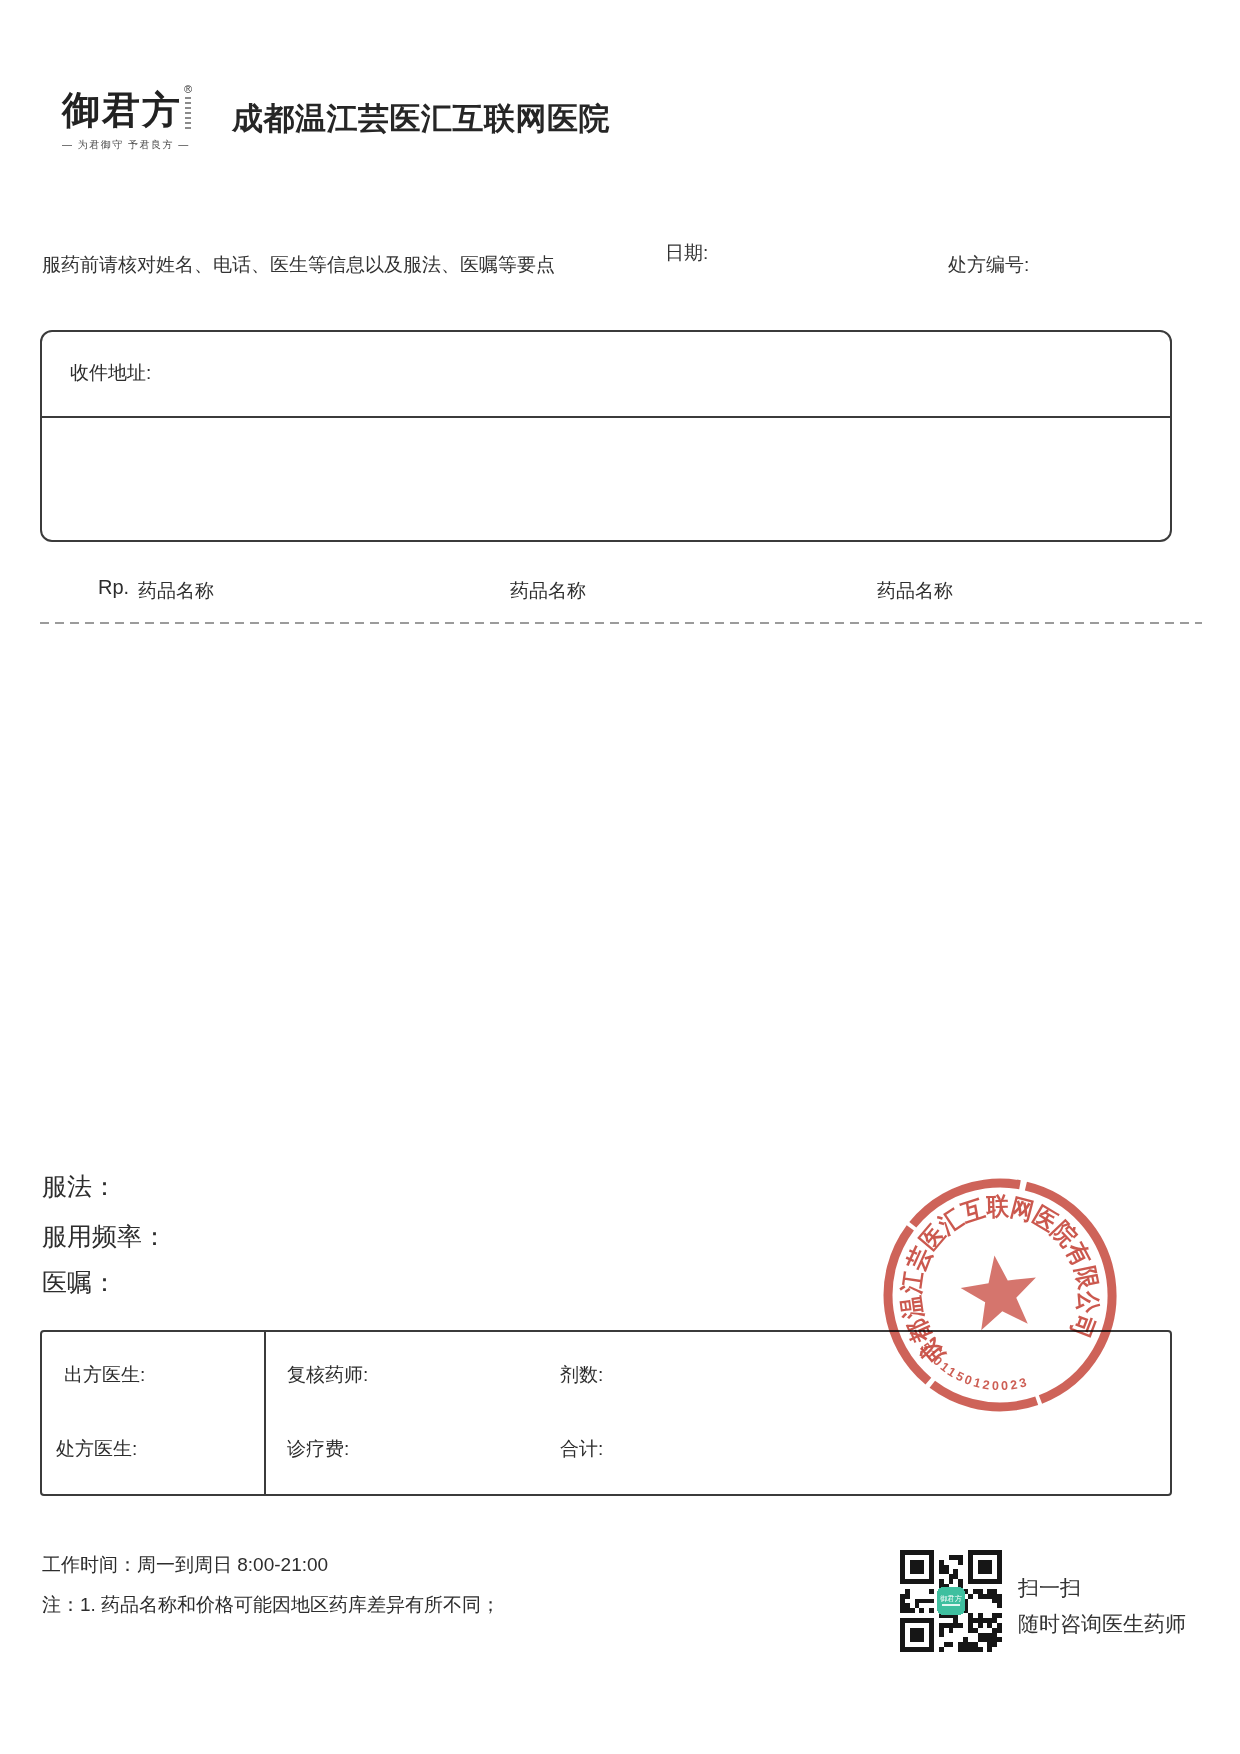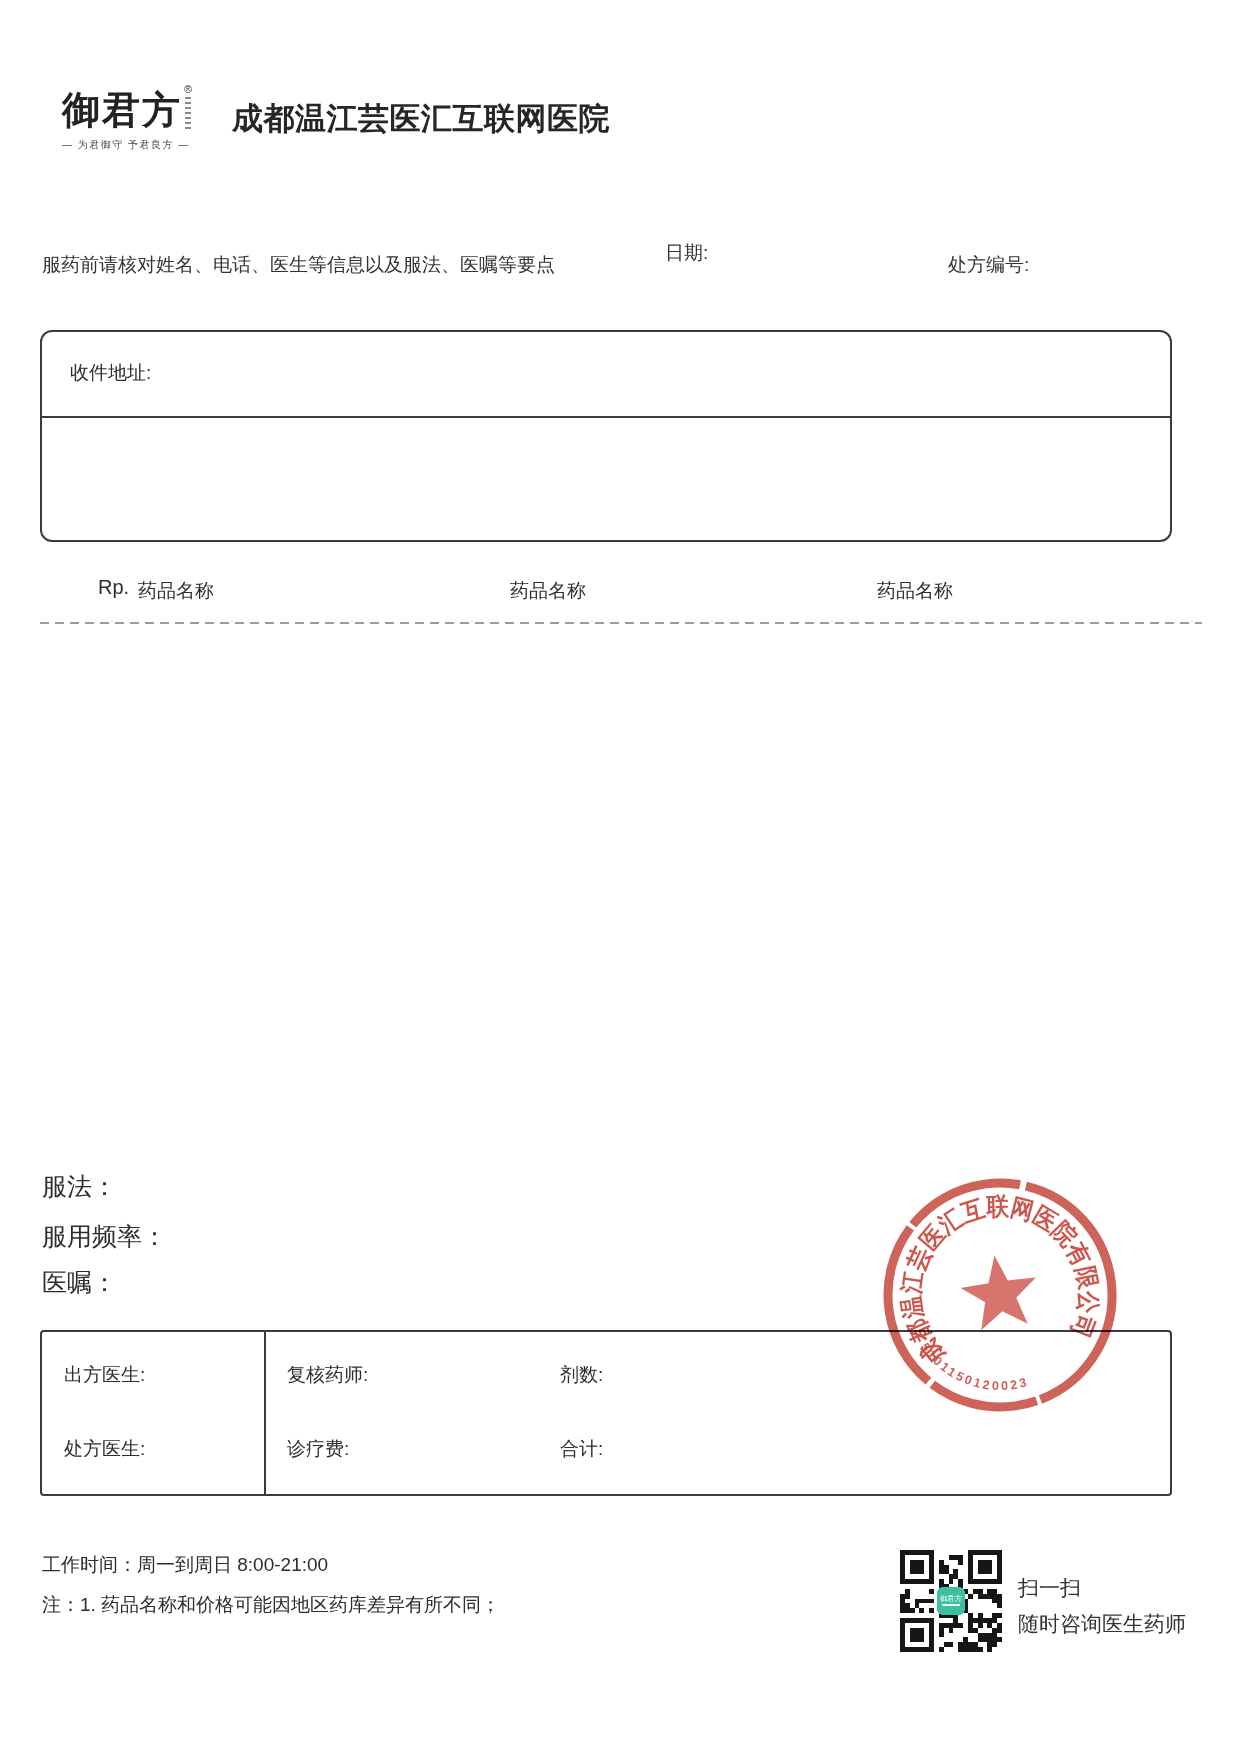--- a/index.html
+++ b/index.html
@@ -83,21 +83,21 @@
   <div class="dashed-line"></div>
   <div class="rx-area"></div>
 
   <div class="usage-label" style="top:1170px">服法：</div>
   <div class="usage-label" style="top:1220px">服用频率：</div>
   <div class="usage-label" style="top:1266px">医嘱：</div>
 
   <div class="sign-box">
     <span class="sign-vdiv"></span>
     <span class="sign-label" style="left:22px;top:30px">出方医生:</span>
-    <span class="sign-label" style="left:22px;top:104px">处方医生:</span>
+    <span class="sign-label" style="left:14px;top:104px">处方医生:</span>
     <span class="sign-label" style="left:245px;top:30px">复核药师:</span>
     <span class="sign-label" style="left:245px;top:104px">诊疗费:</span>
     <span class="sign-label" style="left:518px;top:30px">剂数:</span>
     <span class="sign-label" style="left:518px;top:104px">合计:</span>
   </div>
 
   <div class="stamp">
     <svg viewBox="0 0 250 250">
       <g transform="rotate(-8 125 125)">
         <circle cx="125" cy="125" r="112" fill="none" stroke="currentColor" stroke-width="9" stroke-dasharray="150 4 110 5 170 4 120 6 140 5" opacity="0.85"></circle>

